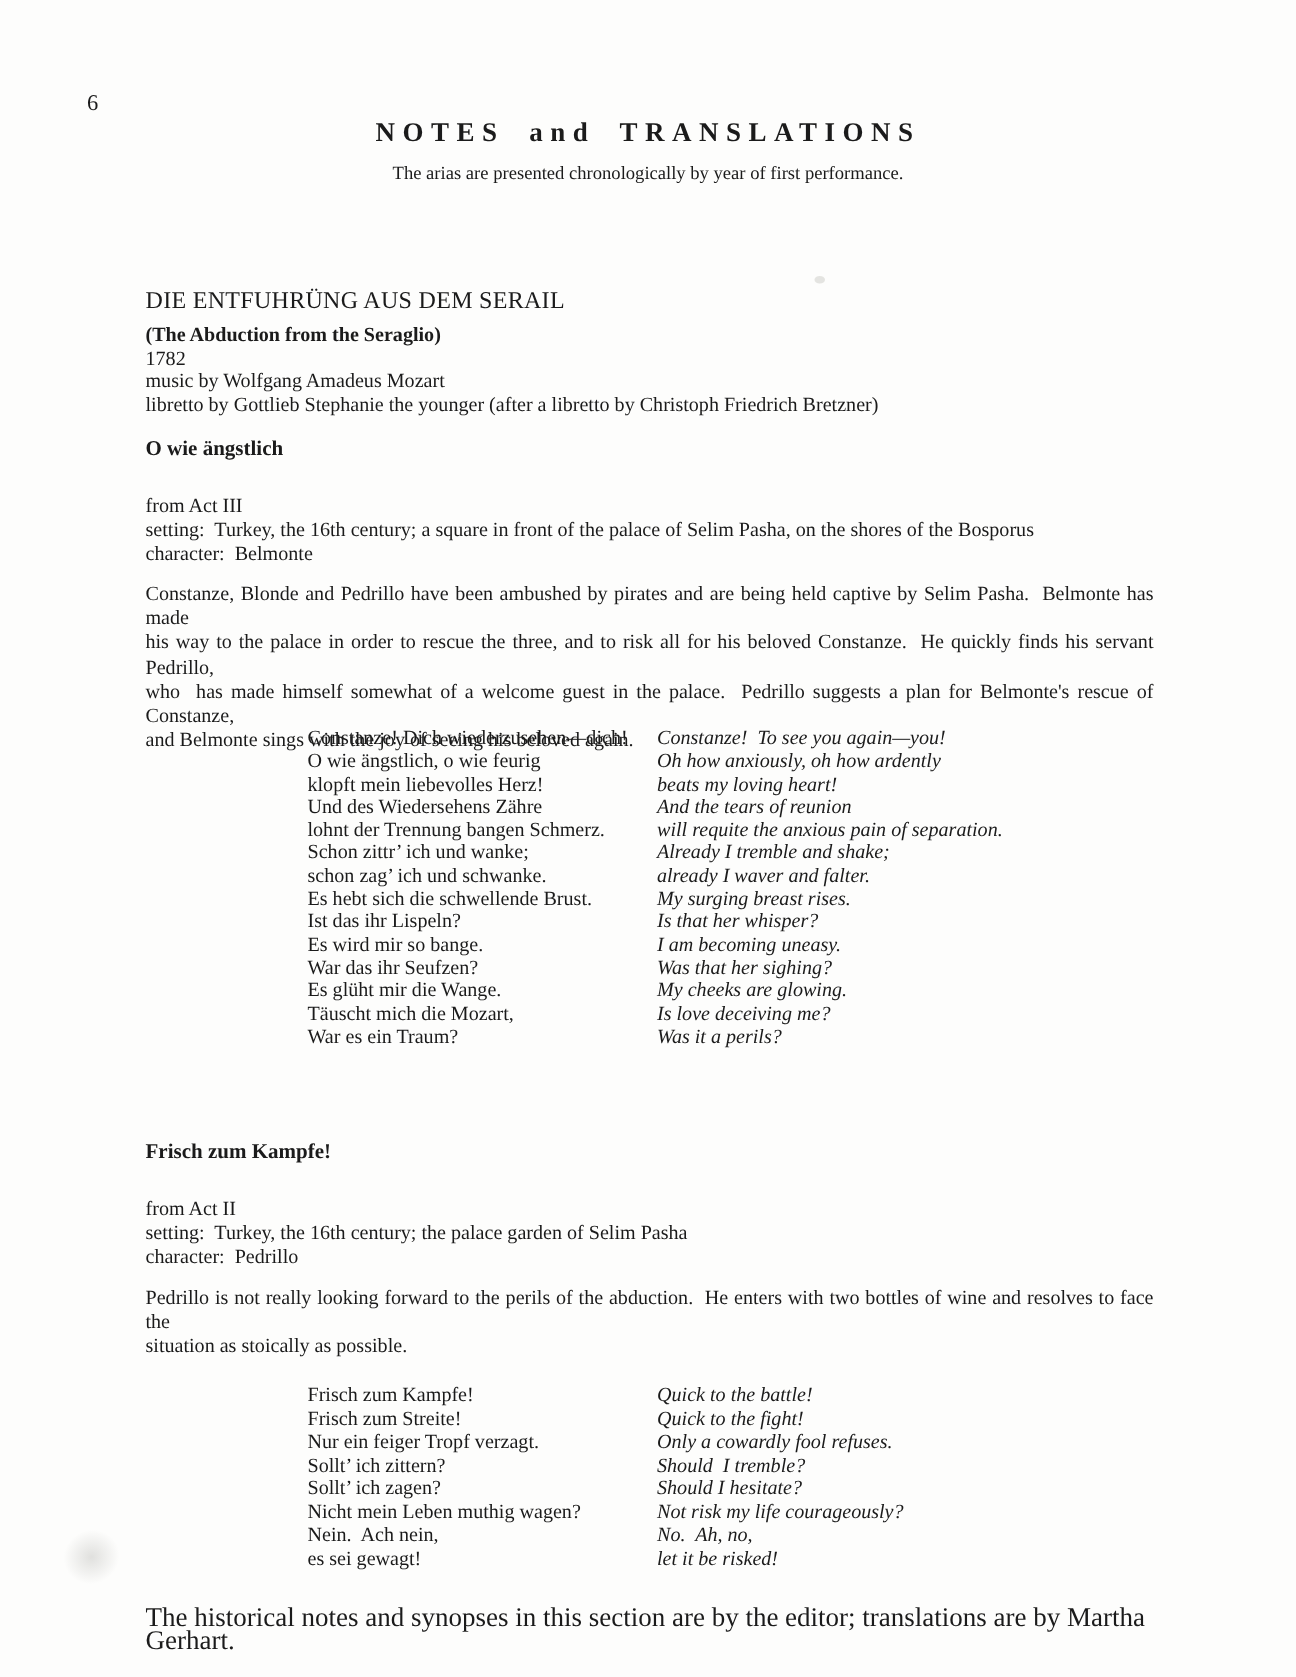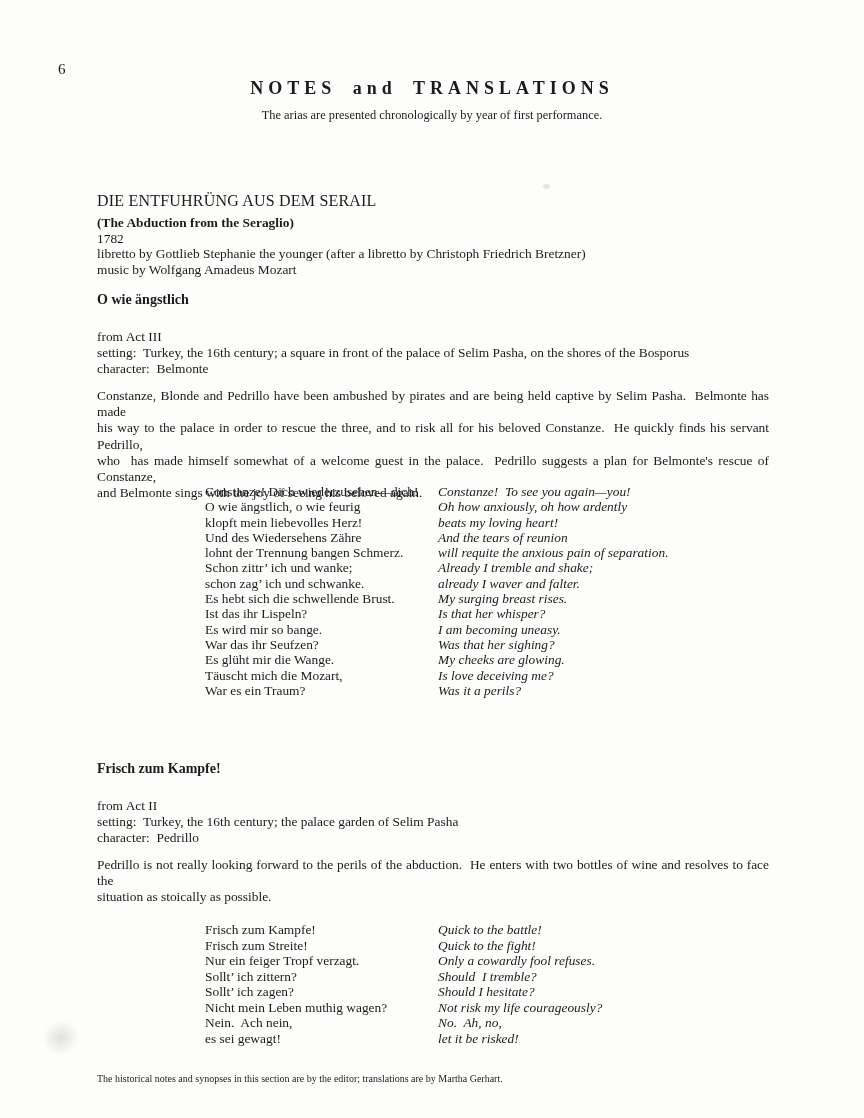--- a/index.html
+++ b/index.html
@@ -58,21 +58,21 @@
   .verse-col { position: absolute; width: 240px; }
   .verse-line { font-size: 13.4px; line-height: 15.3px; }
   .v1-de { left: 205px; top: 484px; }
   .v1-en { left: 438px; top: 484px; font-style: italic; }
   .v2-de { left: 205px; top: 922px; }
   .v2-en { left: 438px; top: 922px; font-style: italic; }
   .v2-de .verse-line, .v2-en .verse-line { line-height: 15.5px; }
 
   .footer-note {
     position: absolute; left: 97px; top: 1071px; width: 690px;
-    font-size: 10px; line-height: 15px;
+    font-size: 18px; line-height: 15px;
   }
 
   .artifact-speck {
     position: absolute; left: 543px; top: 184px; width: 7px; height: 5px;
     background: #cfcfca; border-radius: 50%; opacity: 0.55;
   }
   .artifact-smudge {
     position: absolute; left: 42px; top: 1020px; width: 38px; height: 36px;
     background: radial-gradient(ellipse at center, rgba(170,170,165,0.35), rgba(170,170,165,0) 70%);
     transform: rotate(-30deg);
@@ -85,22 +85,22 @@
 
   <div class="page-number">6</div>
 
   <div class="header-title">NOTES and TRANSLATIONS</div>
   <div class="header-subtitle">The arias are presented chronologically by year of first performance.</div>
 
   <div class="work-block">
     <h1 class="work-title">DIE ENTFUHRÜNG AUS DEM SERAIL</h1>
     <div class="work-english-title">(The Abduction from the Seraglio)</div>
     <div class="work-line">1782</div>
+    <div class="work-line">music by Wolfgang Amadeus Mozart</div>
     <div class="work-line">libretto by Gottlieb Stephanie the younger (after a libretto by Christoph Friedrich Bretzner)</div>
-    <div class="work-line">music by Wolfgang Amadeus Mozart</div>
   </div>
 
   <div class="section-heading sec1-heading">O wie ängstlich</div>
 
   <div class="meta-block sec1-meta">
 
   <div class="meta-line pre">from Act III</div>
       <div class="meta-line pre">setting:  Turkey, the 16th century; a square in front of the palace of Selim Pasha, on the shores of the Bosporus</div>
       <div class="meta-line pre">character:  Belmonte</div>
     </div>

